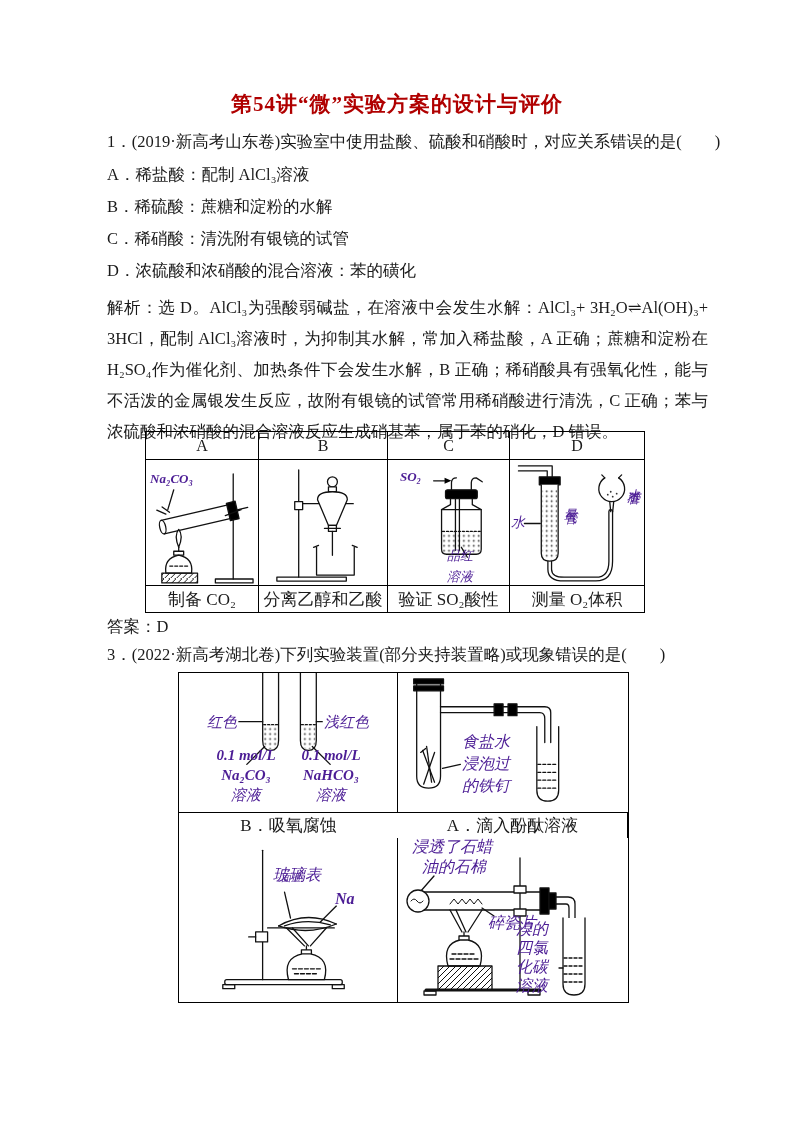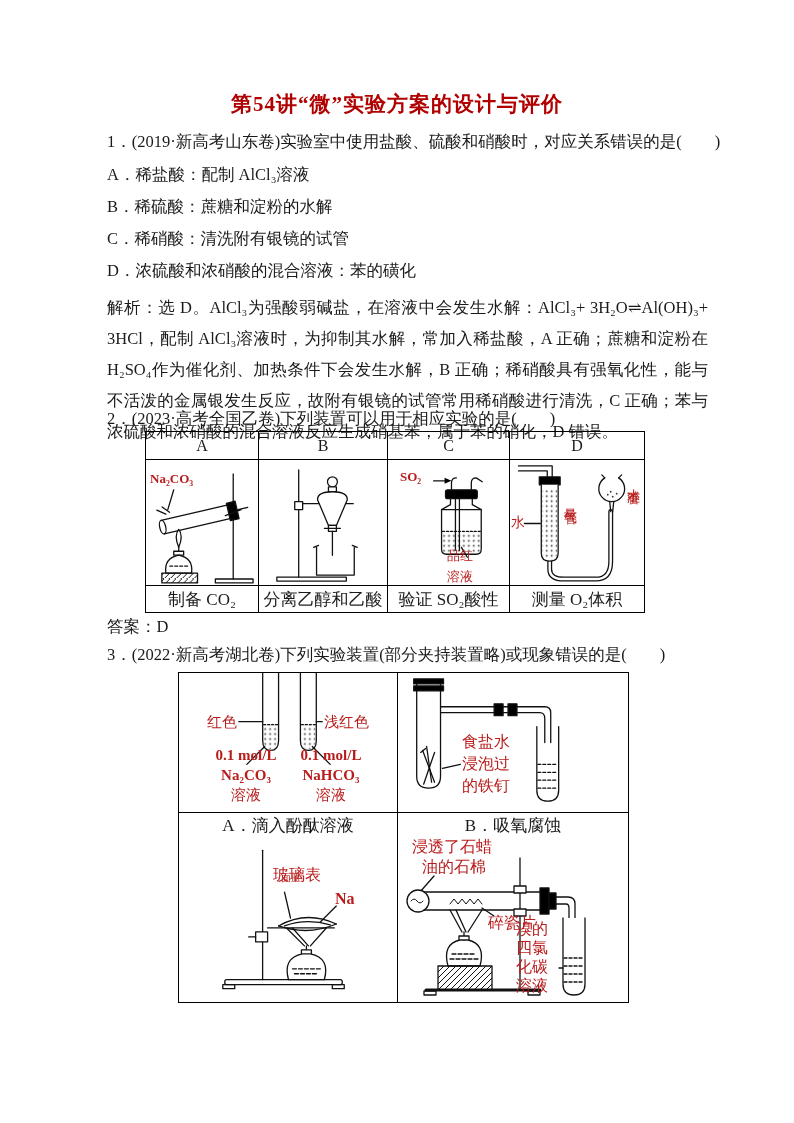--- a/index.html
+++ b/index.html
@@ -13,41 +13,40 @@
   .tbl{position:absolute;display:grid;border:1px solid #000;box-sizing:border-box;}
   .tbl>div{box-sizing:border-box;position:relative;overflow:hidden;}
   .bR{border-right:1px solid #000;}
   .bB{border-bottom:1px solid #000;}
   .hdr,.cap{display:flex;align-items:center;justify-content:center;font-size:16px;}
   .cap{font-size:17px;}
   
   .dwg{position:absolute;inset:0;width:100%;height:100%;}
   .dwg line,.dwg path,.dwg rect,.dwg circle,.dwg ellipse{
       stroke:#111;stroke-width:1.3;fill:none;stroke-linecap:round;stroke-linejoin:round;}
-  .lab{position:absolute;font-size:13px;line-height:1.15;color:#b91c1c;white-space:nowrap;}
+  .lab{position:absolute;font-size:13px;line-height:1.15;color:#4c1d95;white-space:nowrap;font-style:italic;}
   .bold{font-weight:bold;}
   .vert{writing-mode:vertical-rl;text-orientation:upright;letter-spacing:2px;}
   .ctr{text-align:center;}
   .rgt{text-align:left;}
 </style>
 </head>
 <body>
 
 <div class="page">
 
   <div class="title" style="color:#b00000">第54讲“微”实验方案的设计与评价</div>
 
   <div class="para" style="top:131px">1．(2019·新高考山东卷)实验室中使用盐酸、硫酸和硝酸时，对应关系错误的是(　　)</div>
   <div class="para" style="top:164px">A．稀盐酸：配制 AlCl₃溶液</div>
   <div class="para" style="top:196px">B．稀硫酸：蔗糖和淀粉的水解</div>
   <div class="para" style="top:228px">C．稀硝酸：清洗附有银镜的试管</div>
   <div class="para" style="top:260px">D．浓硫酸和浓硝酸的混合溶液：苯的磺化</div>
   <div class="para just" style="top:292px">解析：选 D。AlCl₃为强酸弱碱盐，在溶液中会发生水解：AlCl₃+ 3H₂O⇌Al(OH)₃+ 3HCl，配制 AlCl₃溶液时，为抑制其水解，常加入稀盐酸，A 正确；蔗糖和淀粉在 H₂SO₄作为催化剂、加热条件下会发生水解，B 正确；稀硝酸具有强氧化性，能与不活泼的金属银发生反应，故附有银镜的试管常用稀硝酸进行清洗，C 正确；苯与浓硫酸和浓硝酸的混合溶液反应生成硝基苯，属于苯的硝化，D 错误。</div>
 
-  <div class="para" style="top:408px">2．(2023·高考全国乙卷)下列装置可以用于相应实验的是(　　)</div>
 
   <div class="tbl" style="left:145px;top:431px;grid-template-columns:113px 129px 122px 134px;grid-template-rows:28px 126px 26px;">
     <div class="hdr bR bB">A</div>
     <div class="hdr bR bB">B</div>
     <div class="hdr bR bB">C</div>
     <div class="hdr bB">D</div>
 
     <div class="bR bB">
       <svg class="dwg" viewBox="0 0 113 126">
         <defs>
@@ -210,22 +209,22 @@
         <line x1="140" y1="100" x2="160" y2="100" stroke-dasharray="3,2"></line>
         <line x1="140" y1="108" x2="160" y2="108" stroke-dasharray="3,2"></line>
         <line x1="140" y1="116" x2="160" y2="116" stroke-dasharray="3,2"></line>
         <line x1="62" y1="92" x2="44" y2="96"></line>
       </svg>
       <span class="lab" style="left:64px;top:60px;font-size:16px">食盐水</span>
       <span class="lab" style="left:64px;top:82px;font-size:16px">浸泡过</span>
       <span class="lab" style="left:64px;top:104px;font-size:16px">的铁钉</span>
     </div>
 
+    <div class="cap">B．吸氧腐蚀</div>
     <div class="cap bR">A．滴入酚酞溶液</div>
-    <div class="cap">B．吸氧腐蚀</div>
 
     <div class="bR">
       <svg class="dwg" viewBox="0 0 219 164">
         <line x1="84" y1="12" x2="84" y2="142"></line>
         <rect x="46" y="142" width="118" height="5" rx="2"></rect>
         <rect x="44" y="147" width="12" height="4"></rect>
         <rect x="154" y="147" width="12" height="4"></rect>
         <rect x="77" y="94" width="12" height="10" style="fill:#fff"></rect>
         <line x1="70" y1="99" x2="77" y2="99"></line>
         <line x1="89" y1="90" x2="156" y2="90"></line>

